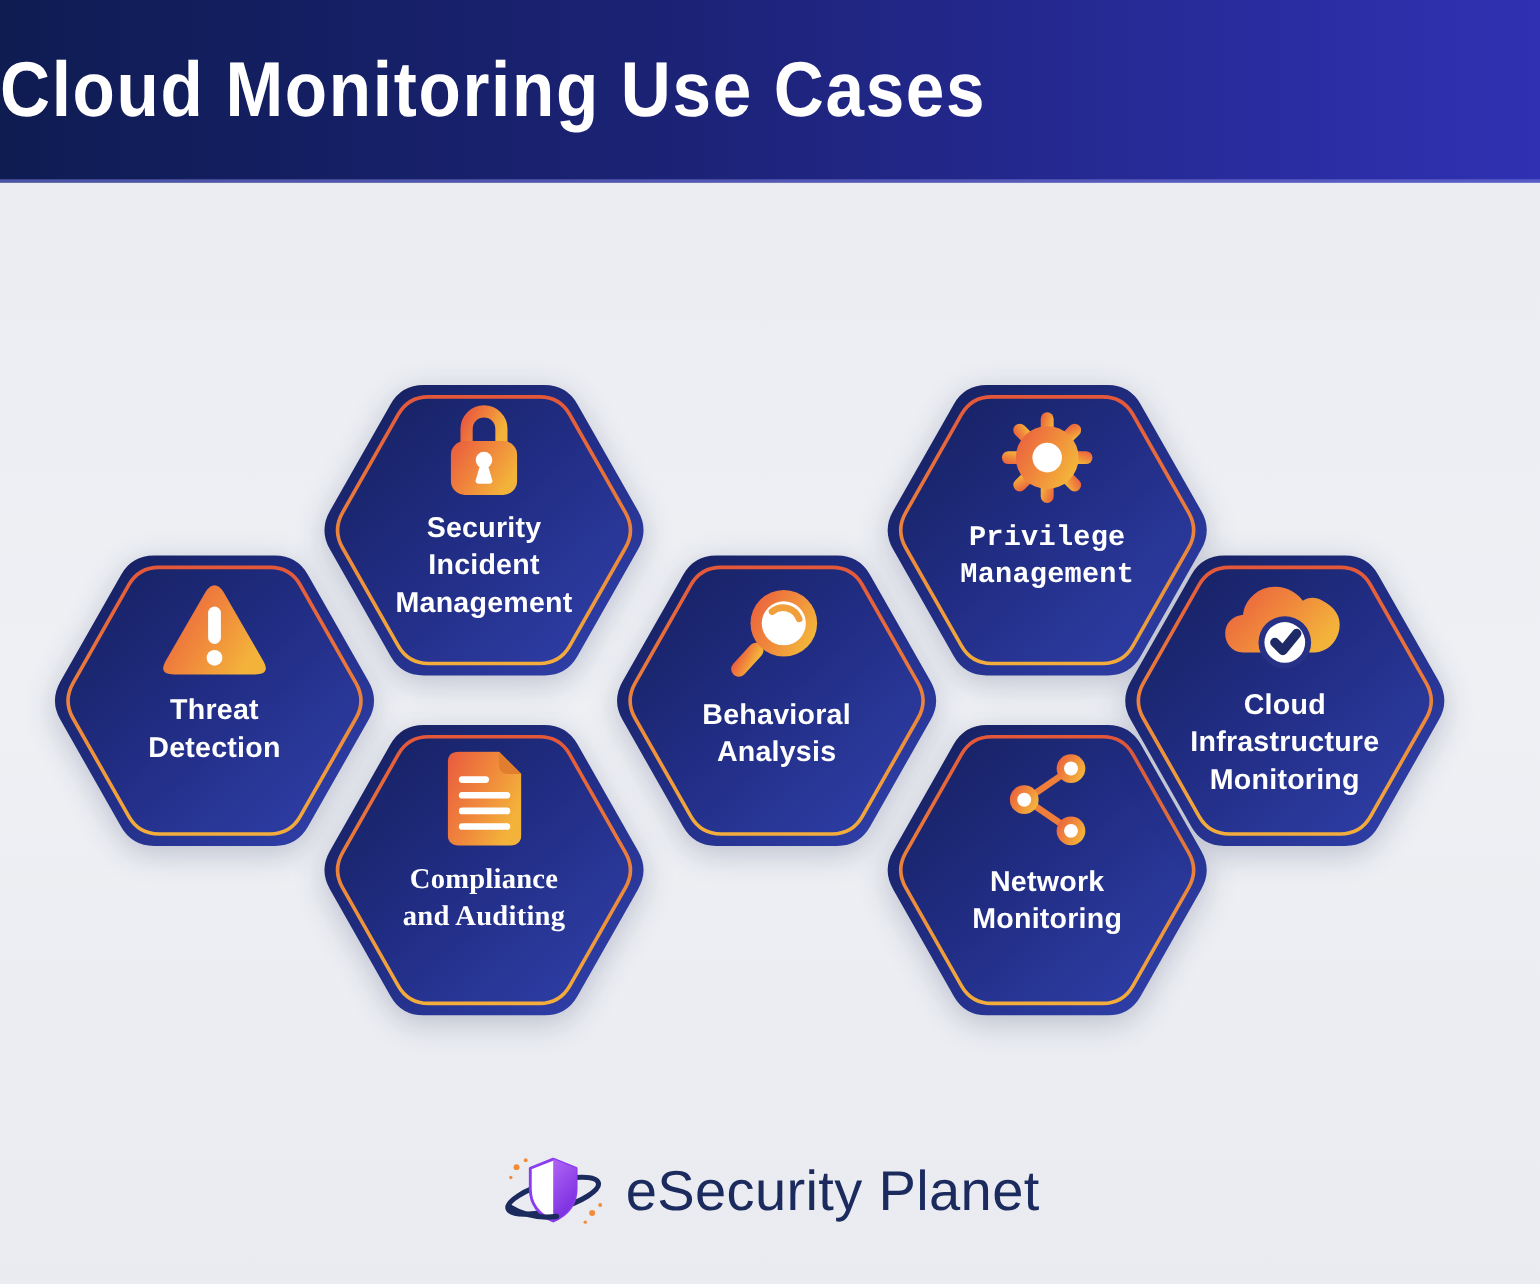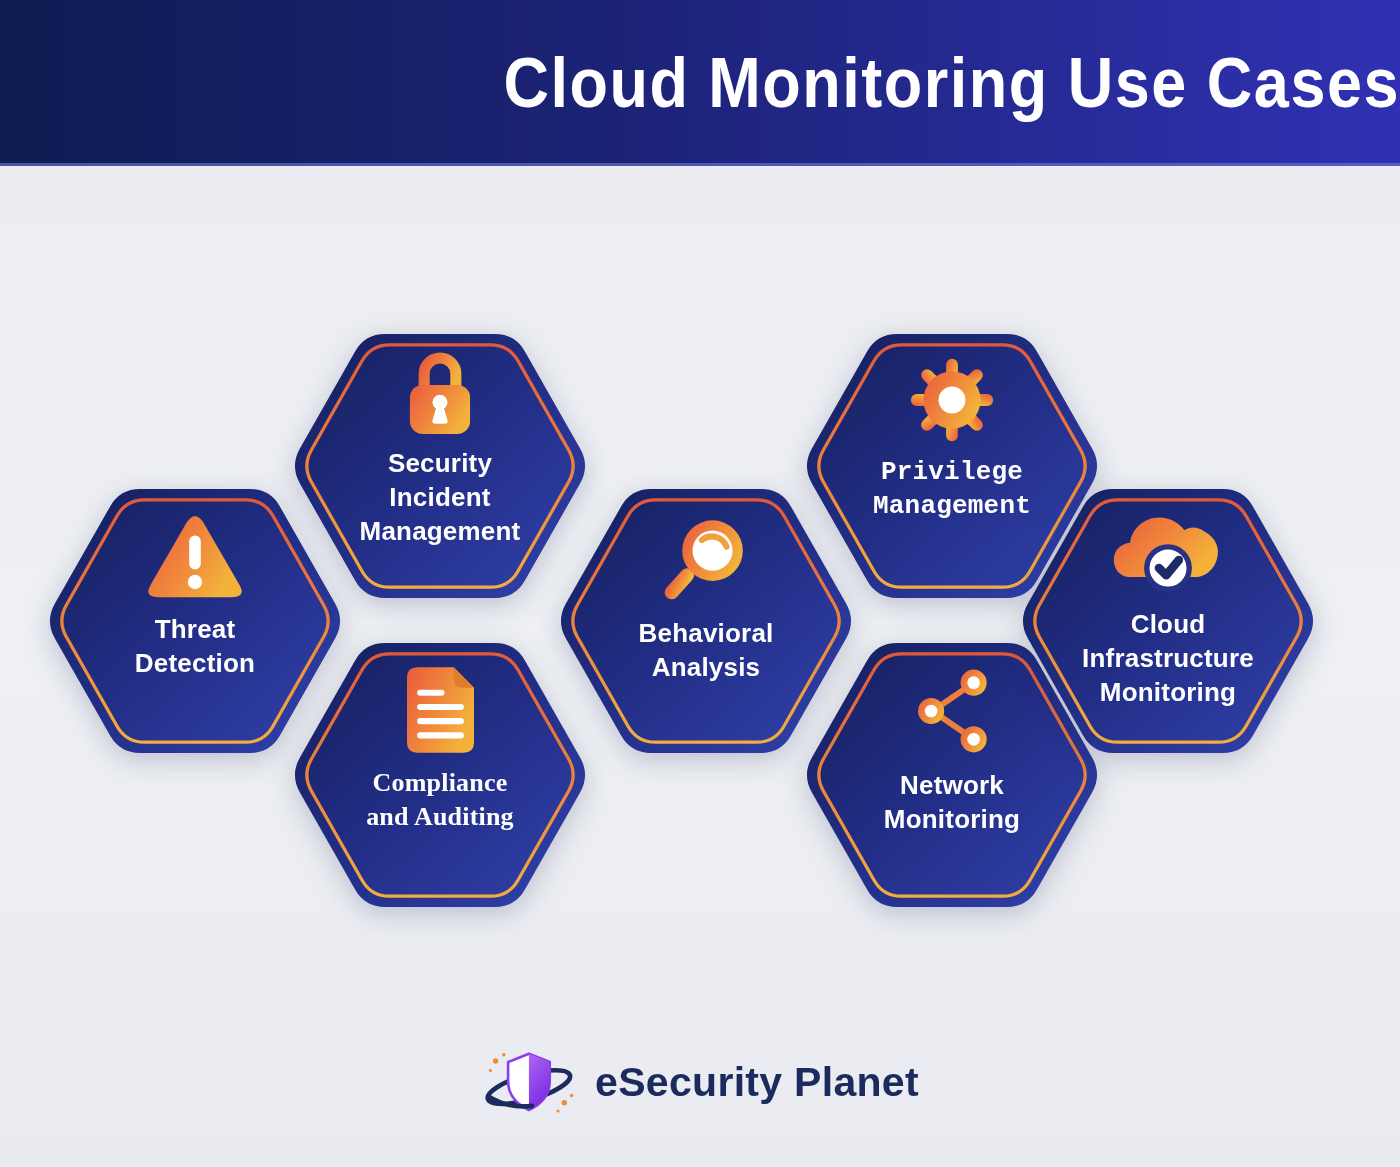--- a/index.html
+++ b/index.html
@@ -16,37 +16,38 @@
     background: linear-gradient(180deg, #eaecf1 0%, #eef0f4 55%, #e9ebf0 100%);
   }
 
   
   .header {
     position: absolute;
     left: 0; top: 0;
     width: 1400px; height: 166px;
     background: linear-gradient(90deg, #0e1c52 0%, #1c2377 45%, #2f31b2 100%);
     border-bottom: 3px solid rgba(110,115,210,0.65);
-    display: flex; align-items: center; justify-content: flex-end;
+    display: flex; align-items: center; justify-content: flex-start;
   }
   .page-title {
     color: #ffffff;
     font-size: 63px;
     font-weight: 700;
     letter-spacing: 1.5px;
     transform: scaleY(1.12);
     transform-origin: center;
     white-space: nowrap;
   }
 
   
   .hex {
     position: absolute;
     width: 300px; height: 308px;
     filter: drop-shadow(0 7px 14px rgba(18, 26, 78, 0.22));
+    margin-top: 16px;
   }
   .hex svg.hex-shape { position: absolute; inset: 0; width: 100%; height: 100%; }
   .hex-content {
     position: absolute; inset: 0;
     display: flex; flex-direction: column;
     align-items: center;
     padding-top: 46px;
     gap: 13px;
   }
   .hex.lines-3 .hex-content { padding-top: 36px; gap: 10px; }
@@ -71,22 +72,22 @@
 
   
   .footer {
     position: absolute;
     left: 0; top: 1030px; width: 1400px; height: 110px;
     display: flex; align-items: center; justify-content: center;
     gap: 14px;
   }
   .brand-text {
     color: #1b2b5e;
-    font-size: 41px;
-    font-weight: 700;
+    font-size: 51px;
+    font-weight: 400;
     letter-spacing: 0.3px;
     padding-bottom: 6px;
   }
 
   .defs-holder { position: absolute; width: 0; height: 0; overflow: hidden; }
 </style>
 </head>
 <body>
 
 <div class="stage">

